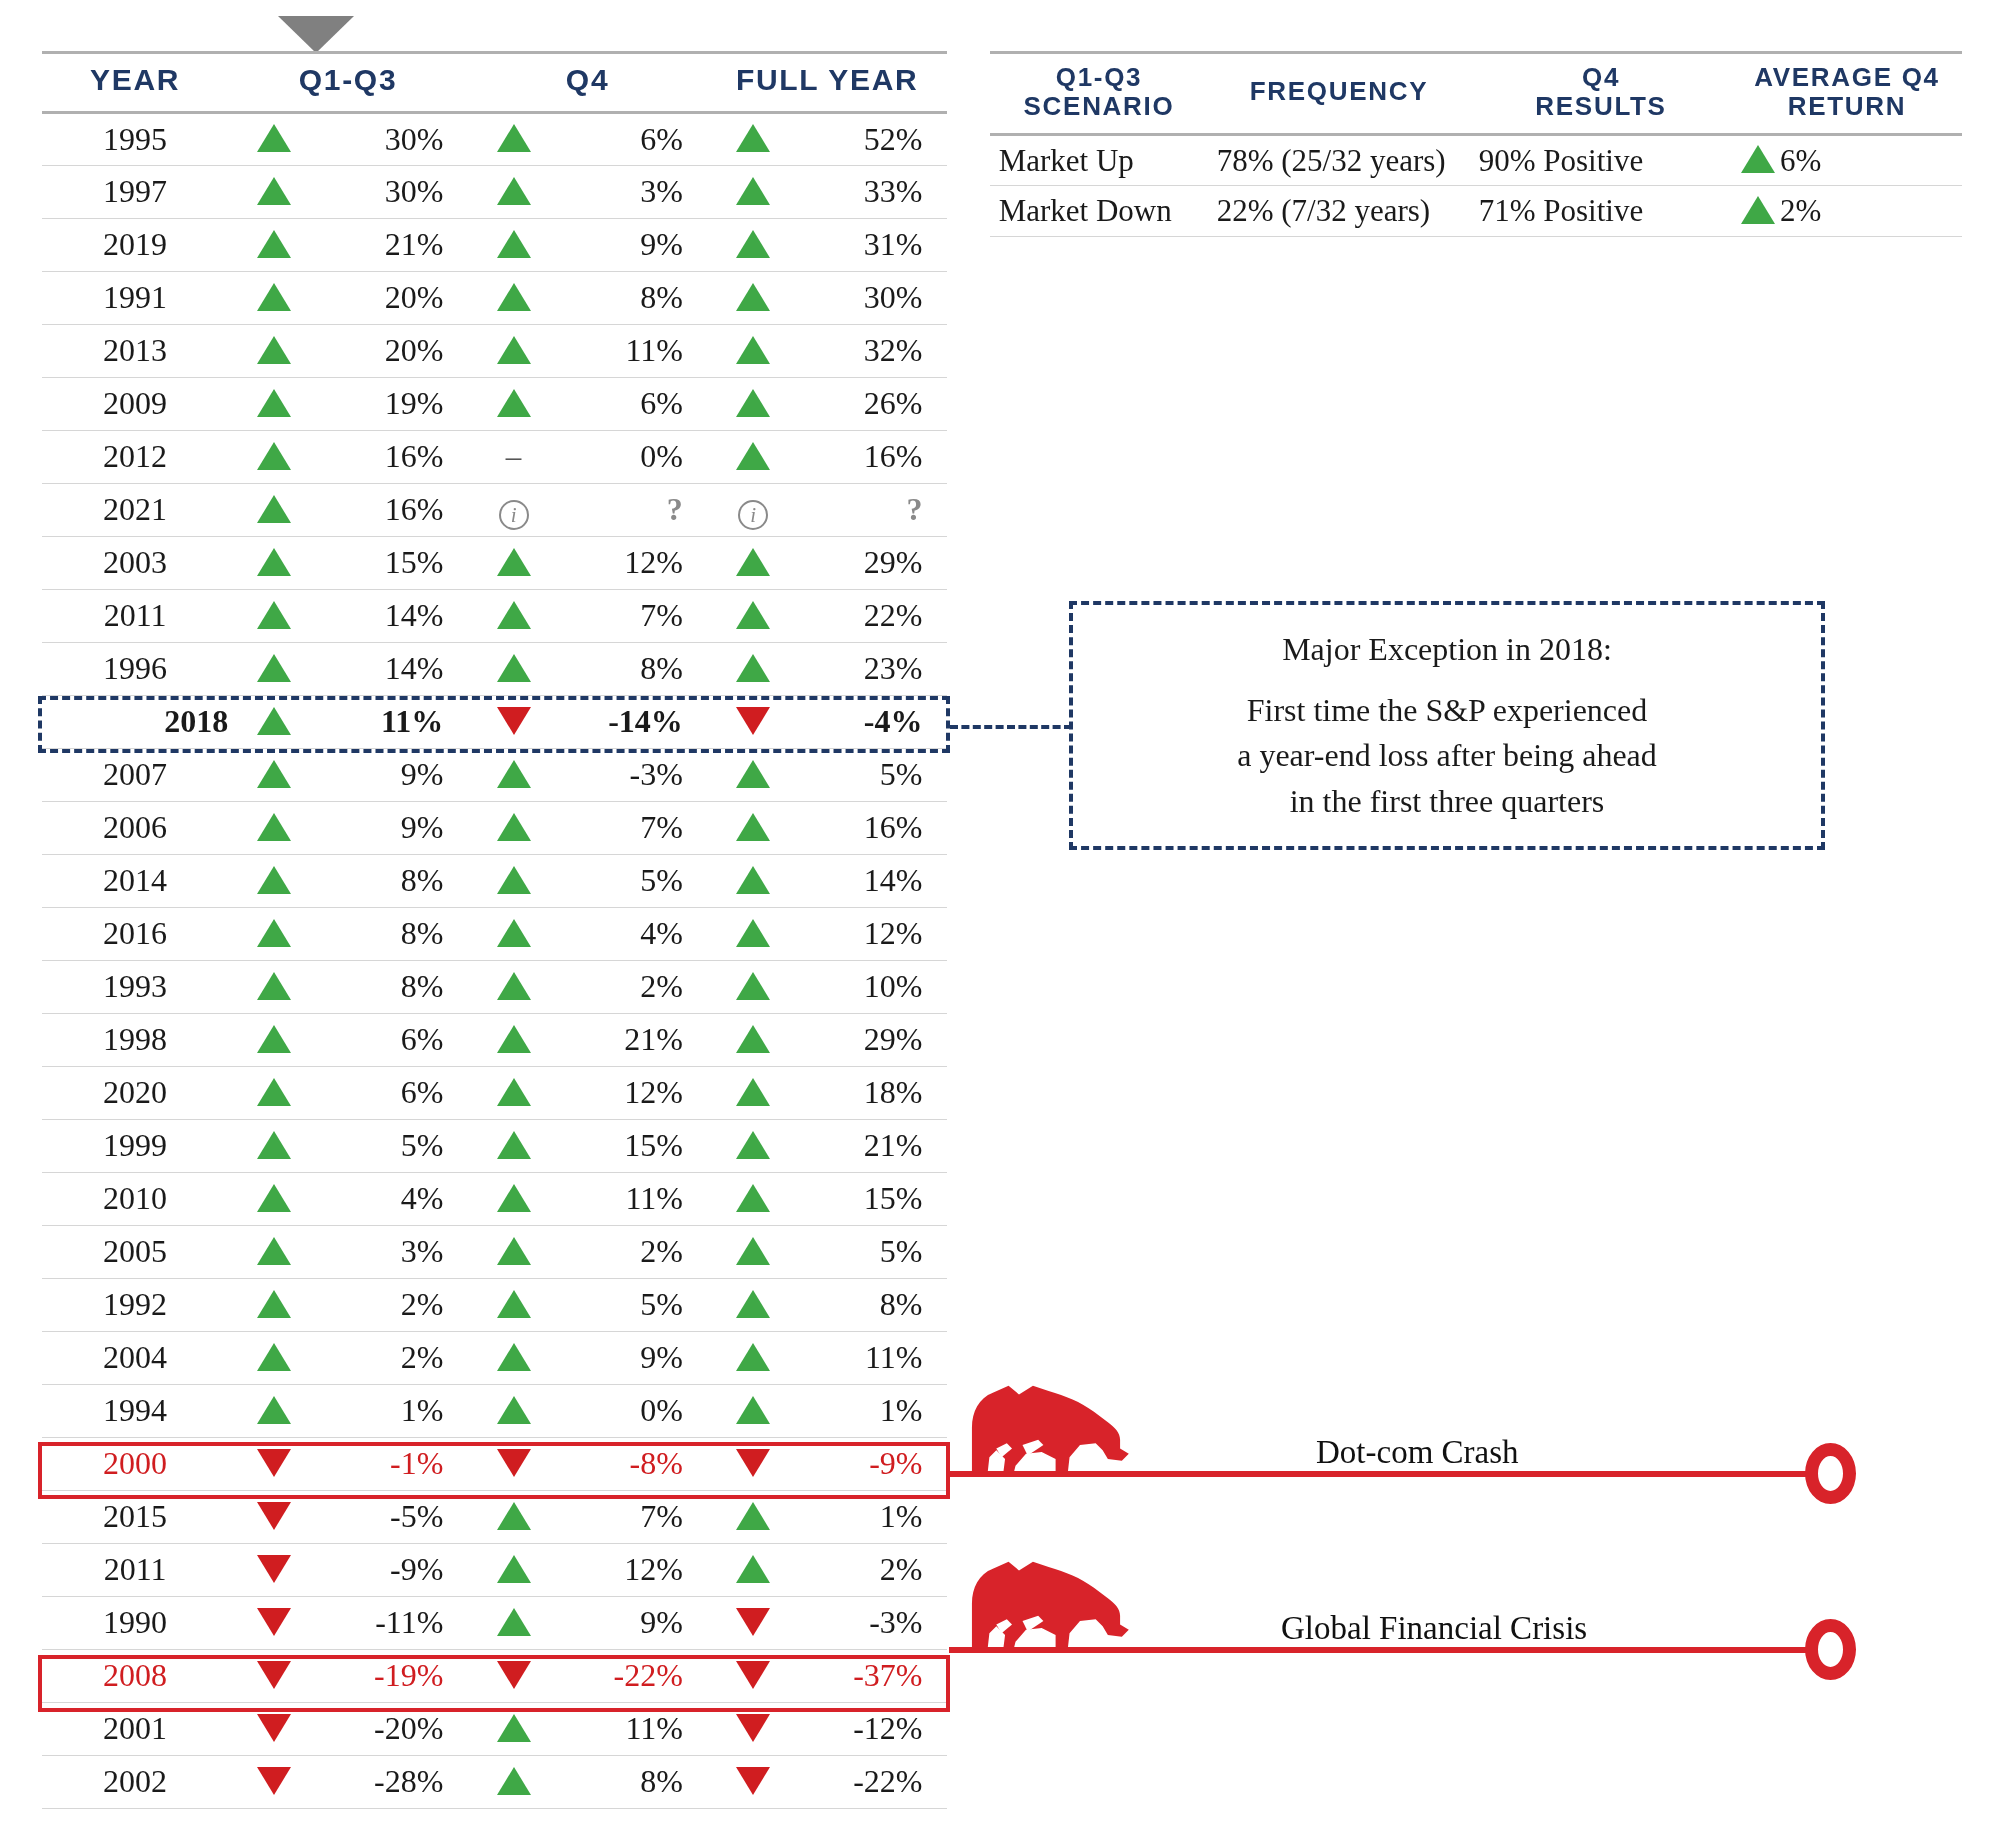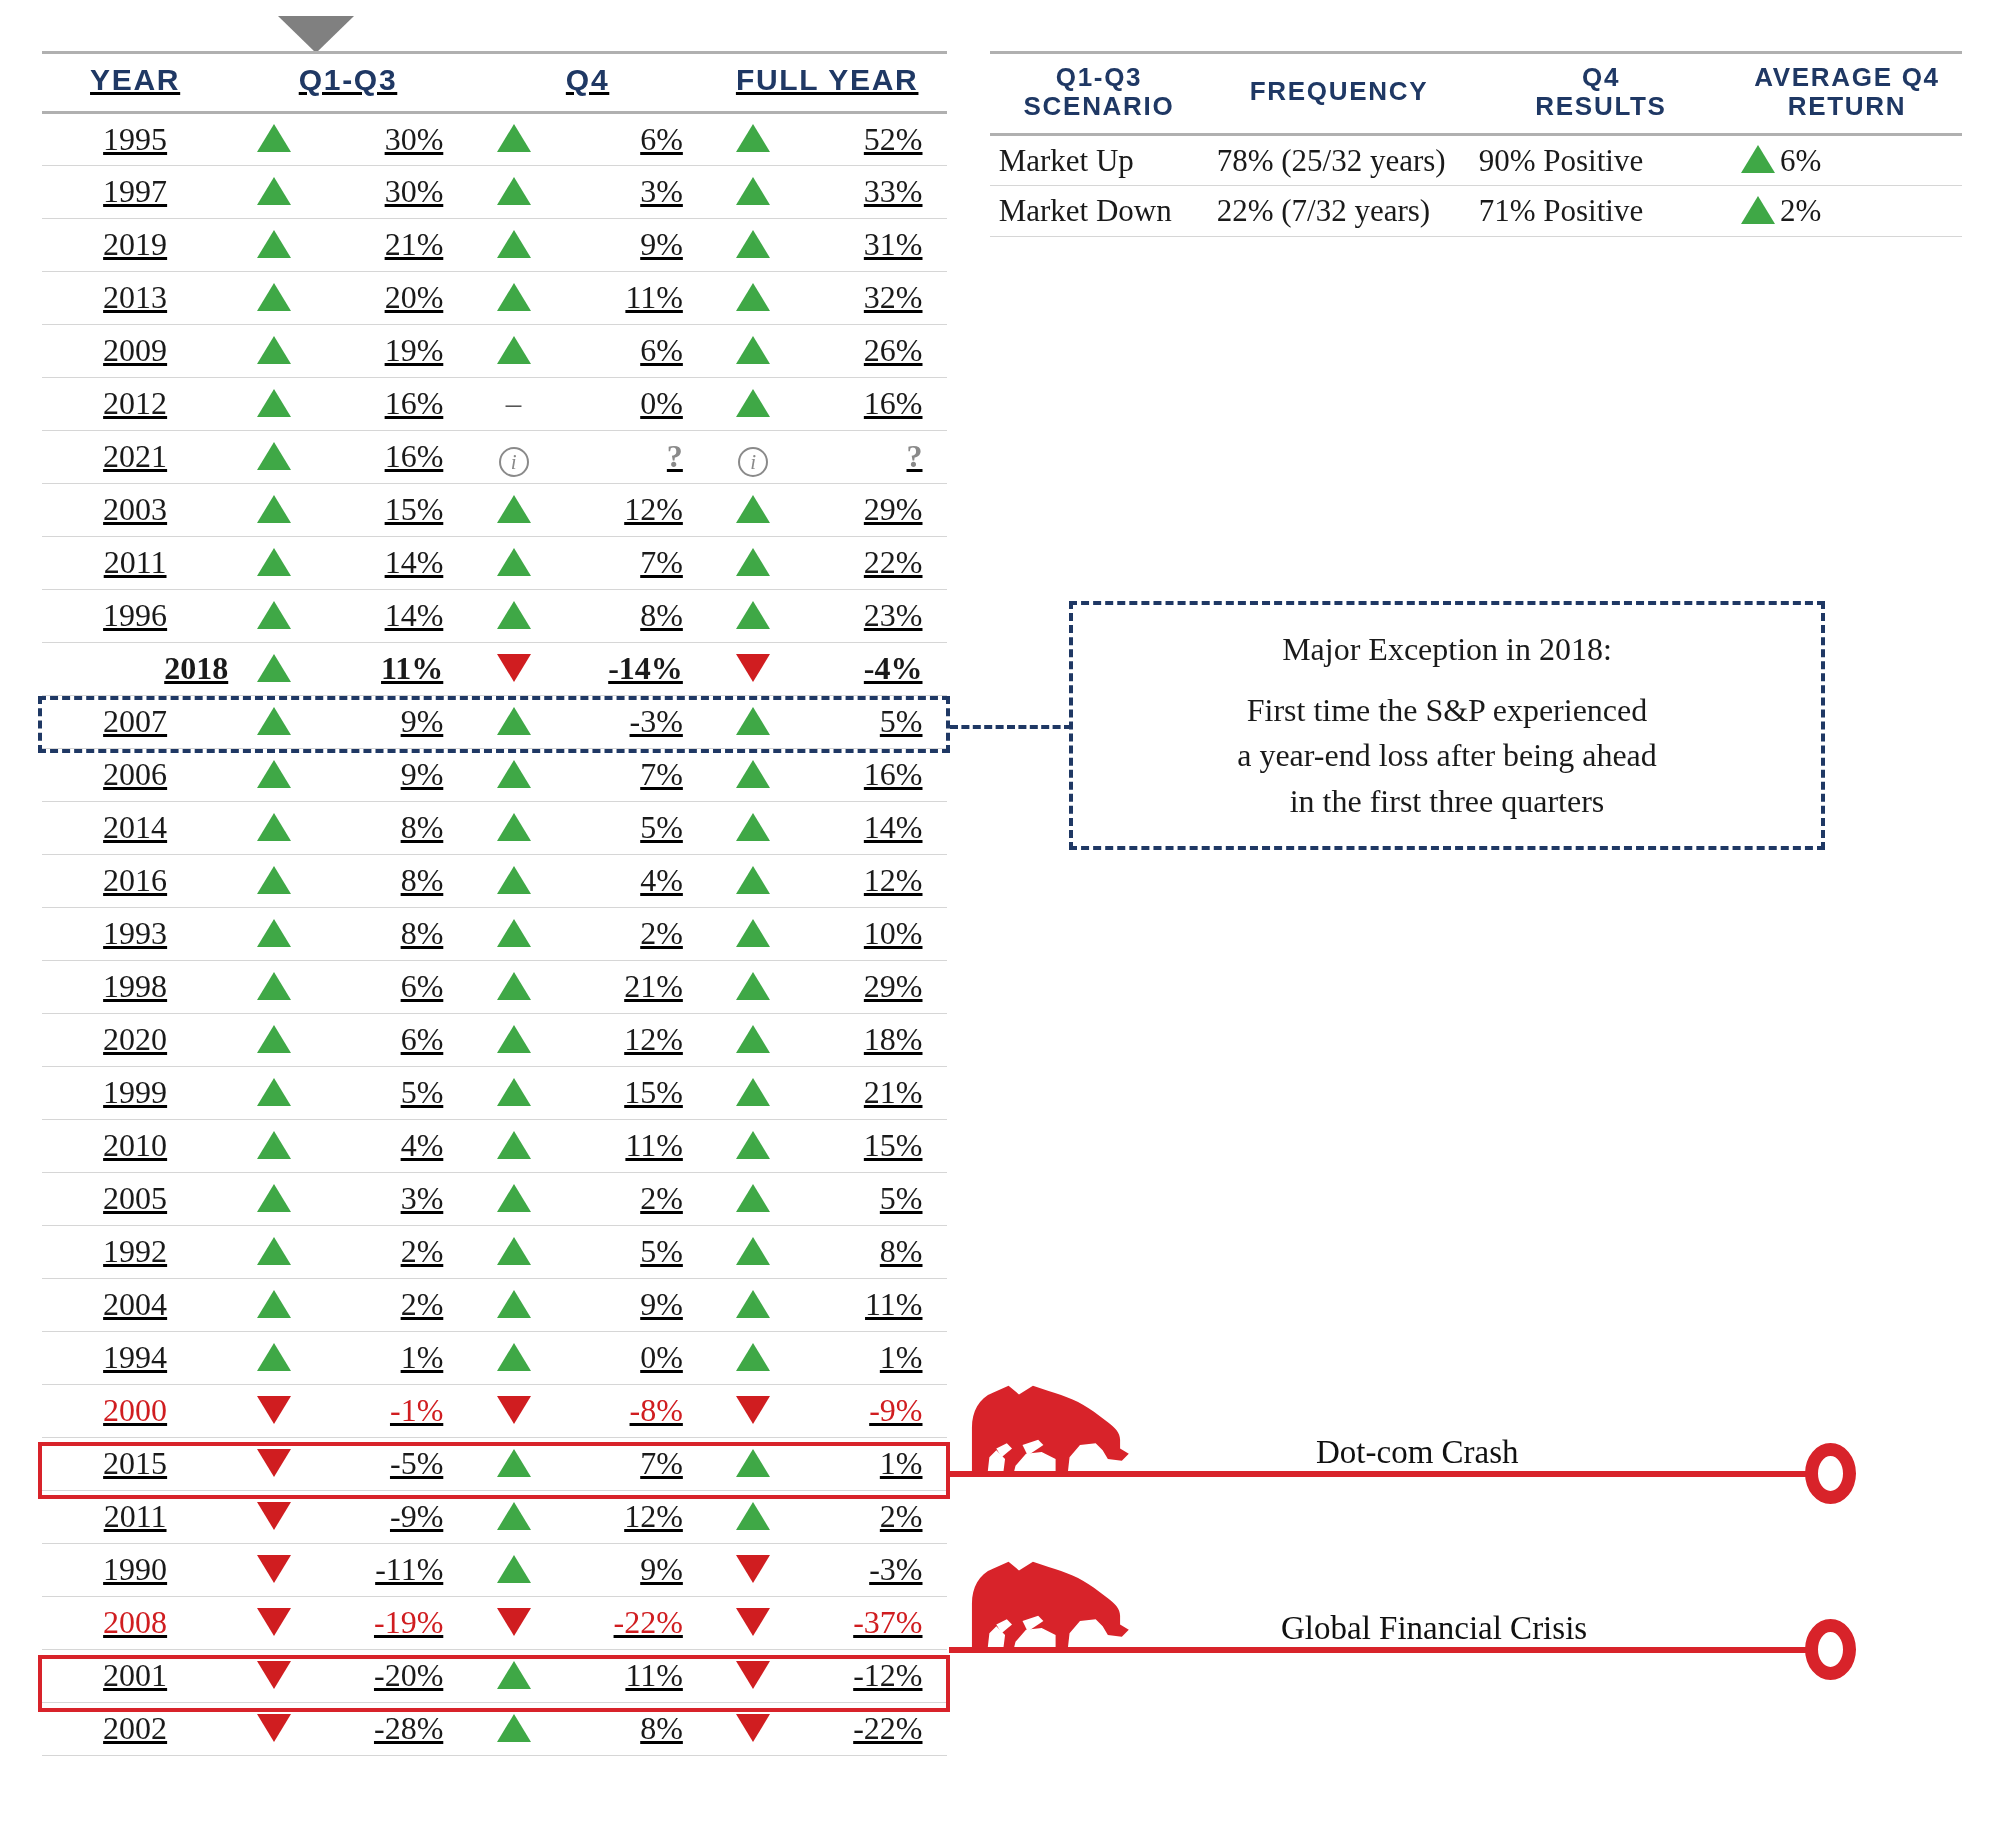--- a/index.html
+++ b/index.html
@@ -6,21 +6,21 @@
   html, body {
     margin: 0; padding: 0;
     background: #ffffff;
     width: 2001px; height: 1841px;
     font-family: "Liberation Serif", serif;
   }
   #root { position: relative; width: 2001px; height: 1841px; overflow: hidden; }
 
   
   #main-table-wrap {
-    position: absolute; left: 42px; top: 51px; width: 905px; text-decoration: underline;
+    position: absolute; left: 42px; top: 51px; width: 905px;
   }
   table.grid { border-collapse: collapse; width: 905px; table-layout: fixed; }
 
   .col-year  { width: 185px; }
   .col-arrow { width: 91px; }
   .col-val   { width: 147px; }
 
   thead th {
     font-family: "Liberation Sans", sans-serif;
     color: #1f3864;
@@ -170,20 +170,29 @@
             <td class="val" style="">33%</td>
           </tr>
           <tr>
             <td class="year" style="">2019</td>
             <td class="arrow"><span class="tri up"></span></td>
             <td class="val" style="">21%</td>
             <td class="arrow"><span class="tri up"></span></td>
             <td class="val" style="">9%</td>
             <td class="arrow"><span class="tri up"></span></td>
             <td class="val" style="">31%</td>
+          </tr>
+          <tr>
+            <td class="year" style="">1991</td>
+            <td class="arrow"><span class="tri up"></span></td>
+            <td class="val" style="">20%</td>
+            <td class="arrow"><span class="tri up"></span></td>
+            <td class="val" style="">8%</td>
+            <td class="arrow"><span class="tri up"></span></td>
+            <td class="val" style="">30%</td>
           </tr>
           <tr>
             <td class="year" style="">2013</td>
             <td class="arrow"><span class="tri up"></span></td>
             <td class="val" style="">20%</td>
             <td class="arrow"><span class="tri up"></span></td>
             <td class="val" style="">11%</td>
             <td class="arrow"><span class="tri up"></span></td>
             <td class="val" style="">32%</td>
           </tr>

